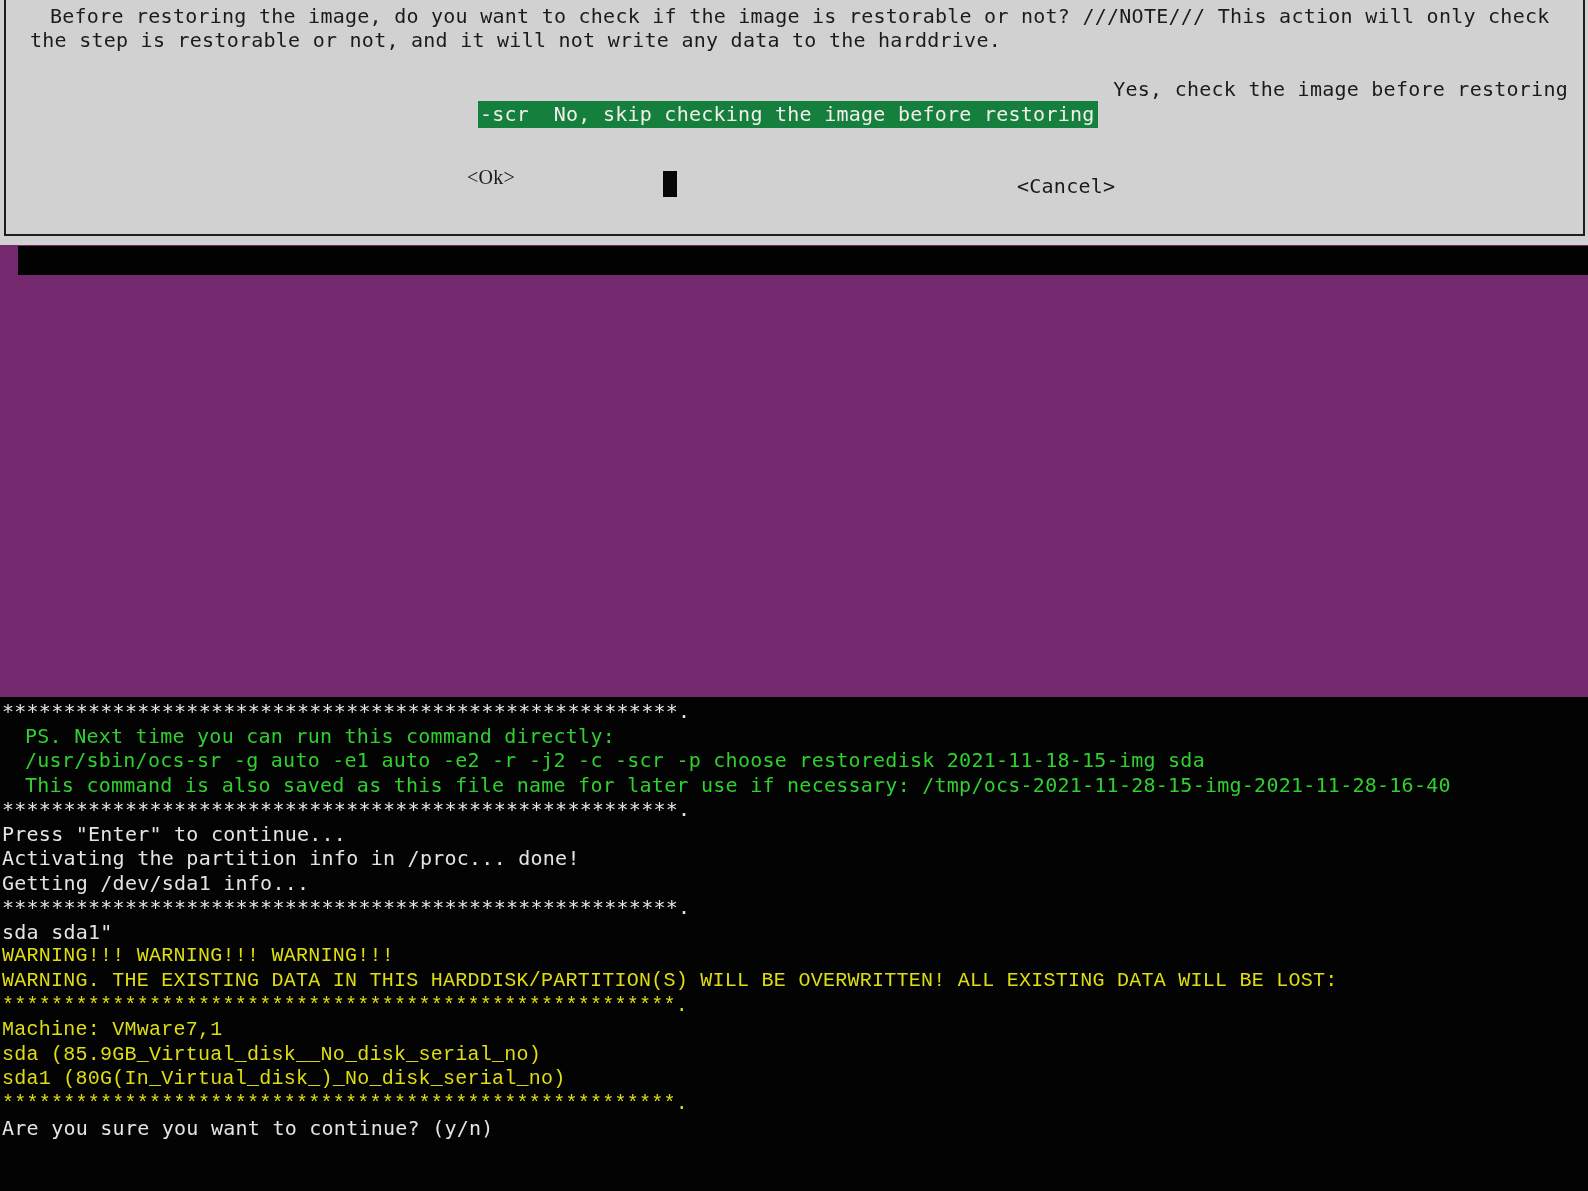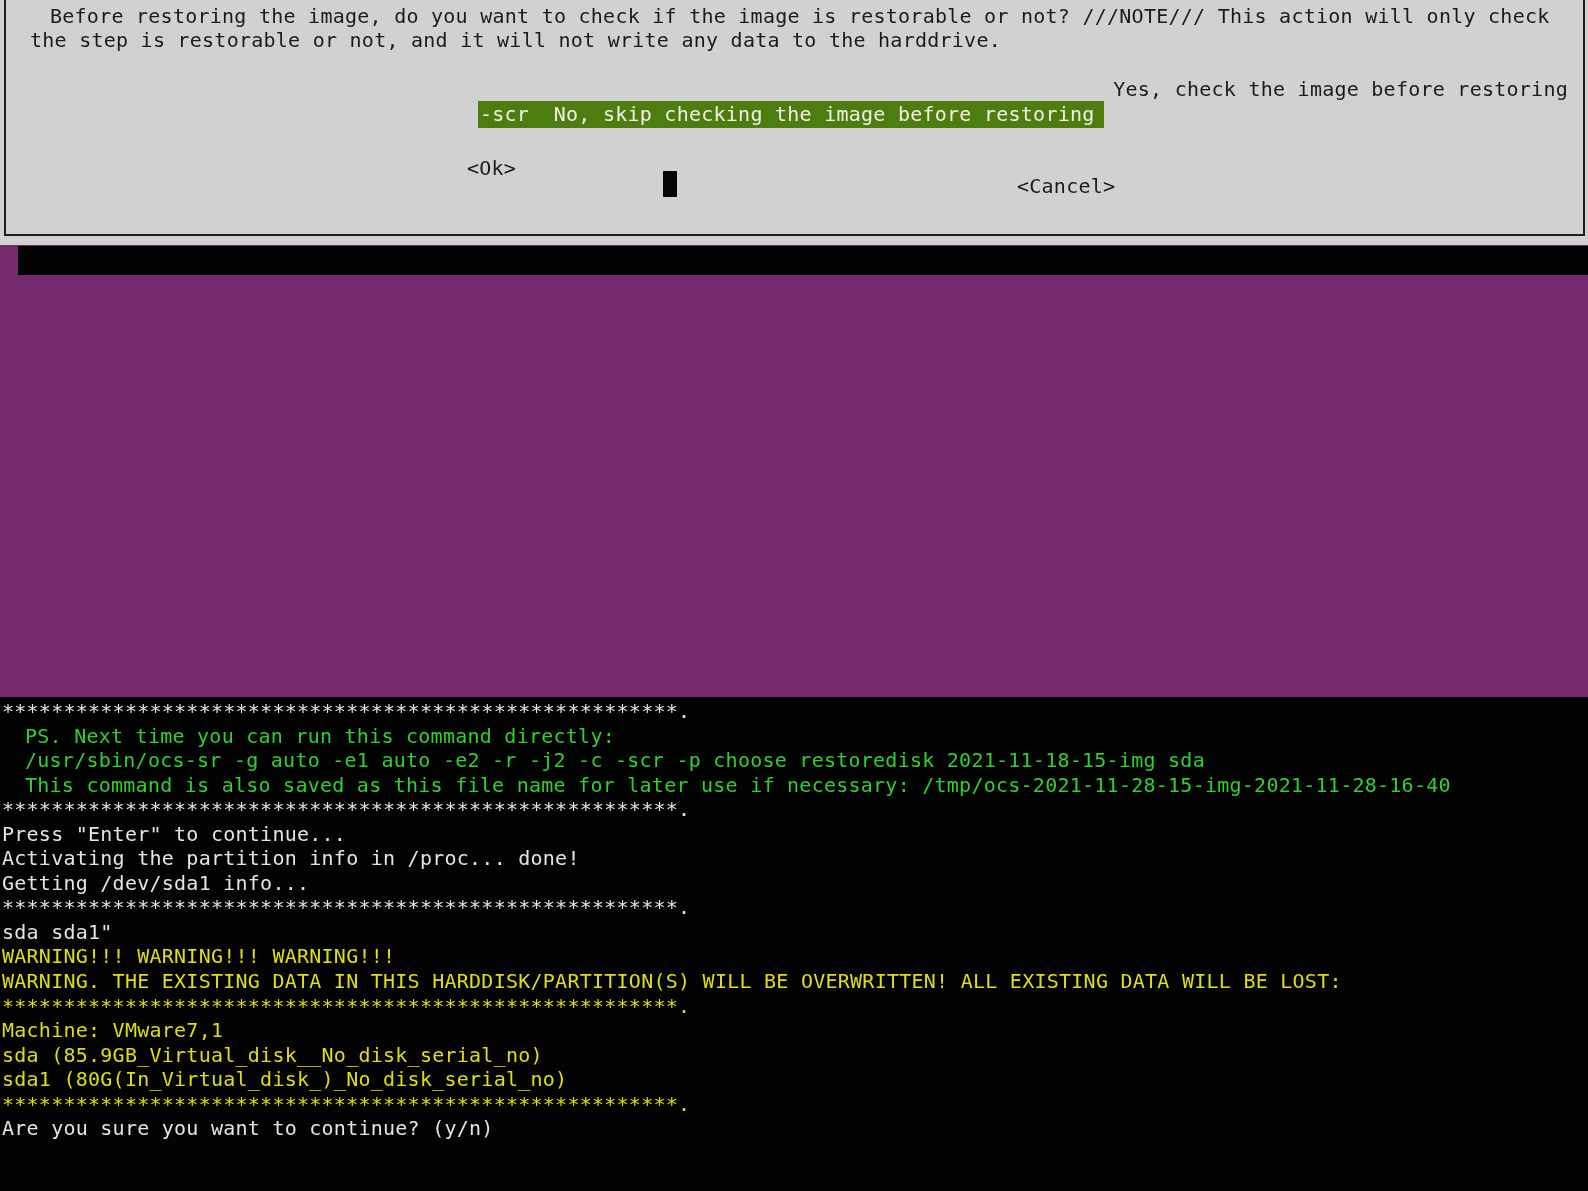--- a/index.html
+++ b/index.html
@@ -16,35 +16,35 @@
   #dialog{position:absolute;top:0;left:0;width:1588px;height:245px;
           background:#d1d1d1;color:#1b1b1b;font-size:20px;letter-spacing:.25px;}
   #dialog-frame{position:absolute;left:4px;right:3px;top:-12px;bottom:9px;
                 border:2px solid #1d1d1d;pointer-events:none;}
   .dlg-line{position:absolute;left:30px;white-space:pre;}
   #dlg-line1{top:4px;margin-left:20px;}
   #dlg-line2{top:28px;}
   #opt-yes{position:absolute;top:77px;left:8px;width:1560px;text-align:right;
            white-space:pre;}
   #opt-no{position:absolute;top:101px;left:478px;height:25px;
-          background:#4d7c0f;color:#f4eeea;white-space:pre;
-          padding:1px 9px 1px 2px;}
-  #btn-ok{position:absolute;top:156px;left:467px;white-space:pre;}
+          background:#15803d;color:#f4eeea;white-space:pre;
+          padding:1px 3px 1px 2px;}
+  #btn-ok{position:absolute;top:166px;left:467px;white-space:pre;font-family:Liberation Serif, serif;}
   #btn-cancel{position:absolute;top:174px;left:1017px;white-space:pre;}
   #dlg-cursor{position:absolute;top:171px;left:663px;width:14px;height:26px;
               background:#060606;}
 
   
   #terminal{position:absolute;top:697px;left:0;width:1588px;height:494px;
             background:#030303;font-size:20px;line-height:24.55px;
             letter-spacing:.25px;overflow:hidden;padding-top:2px;}
   .tline{white-space:pre;padding-left:2px;}
   .tline[data-color="white"]{color:#e4e4e4;}
   .tline[data-color="green"]{color:#2fd02f;margin-left:23px;}
-  .tline[data-color="yellow"]{color:#dede12;}
+  .tline[data-color="yellow"]{color:#dede12;font-family:Liberation Mono, monospace;}
 </style>
 </head>
 <body>
 
 <div id="desktop"></div>
 
 <div id="dialog-shadow"></div>
 
 <div id="dialog">
   <div id="dialog-frame"></div>

